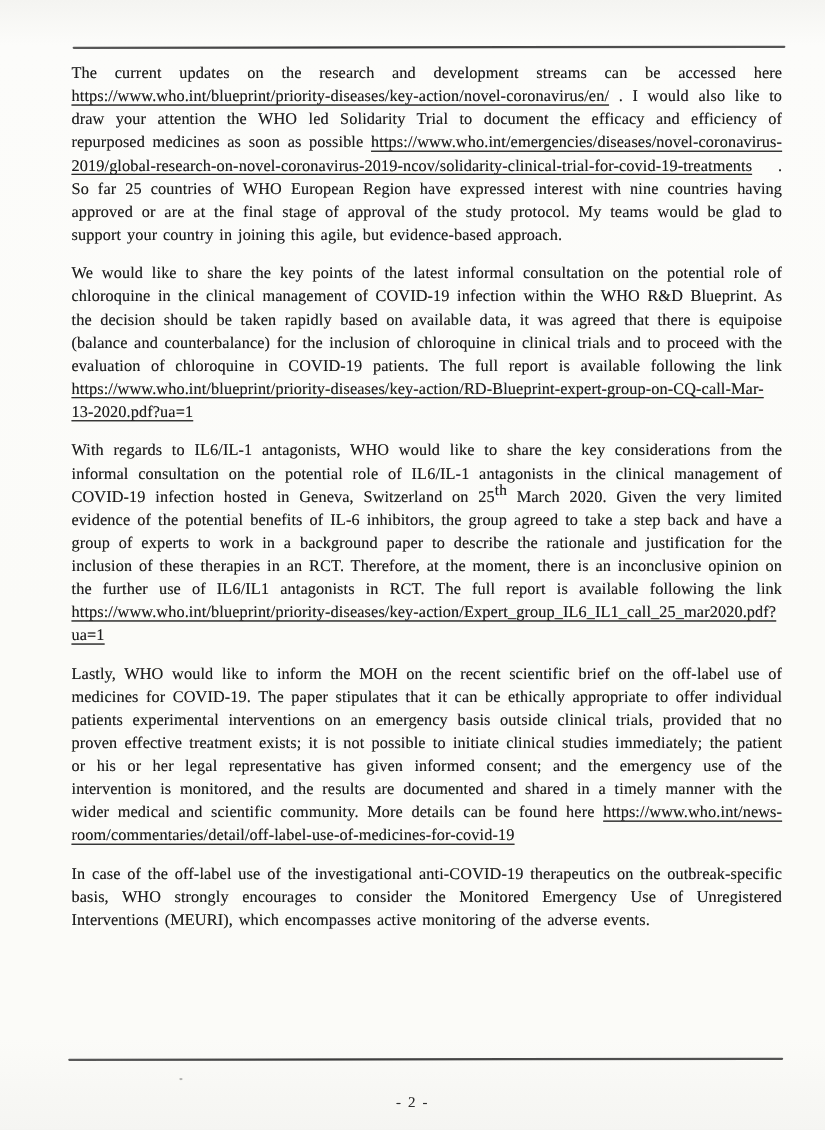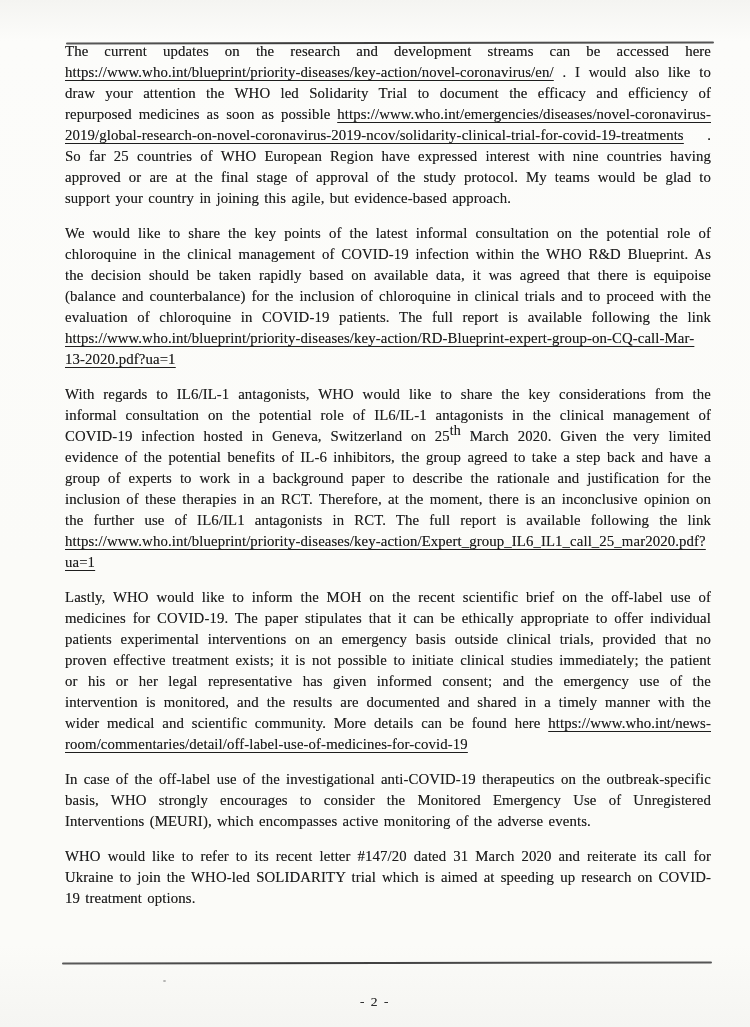--- a/index.html
+++ b/index.html
@@ -23,21 +23,21 @@
   .rule {
     position: absolute;
     height: 2px;
     background: linear-gradient(90deg, #5a5a5a, #3c3c3c 35%, #4c4c4c 70%, #555);
     border-radius: 1px;
   }
   .rule-top  { top: 42px;  left: 66px; width: 648px; transform: rotate(-0.08deg); }
   .rule-bottom { top: 962px; left: 62px; width: 650px; transform: rotate(-0.08deg); }
   .content {
     position: absolute;
-    top: 41px;
+    top: 57px;
     left: 65px;
     width: 646px;
     font-size: 14.8px;
     line-height: 21px;
     text-align: justify;
     text-justify: inter-word;
     word-spacing: 1.5px;
     letter-spacing: 0.1px;
     text-shadow: 0 0 0.5px rgba(30,30,30,0.55);
   }
@@ -92,21 +92,20 @@
     <p><span>The current updates on the research and development streams can be accessed here </span><a class="link">https://www.who.int/blueprint/priority-diseases/key-action/novel-coronavirus/en/</a><span> . I would also like to draw your attention the WHO led Solidarity Trial to document the efficacy and efficiency of repurposed medicines as soon as possible </span><a class="link">https://www.who.int/emergencies/diseases/novel-coronavirus-2019/global-research-on-novel-coronavirus-2019-ncov/solidarity-clinical-trial-for-covid-19-treatments</a><span> . So far 25 countries of WHO European Region have expressed interest with nine countries having approved or are at the final stage of approval of the study protocol. My teams would be glad to support your country in joining this agile, but evidence-based approach.</span></p>
 
     <p><span>We would like to share the key points of the latest informal consultation on the potential role of chloroquine in the clinical management of COVID-19 infection within the WHO R&amp;D Blueprint. As the decision should be taken rapidly based on available data, it was agreed that there is equipoise (balance and counterbalance) for the inclusion of chloroquine in clinical trials and to proceed with the evaluation of chloroquine in COVID-19 patients. The full report is available following the link </span><a class="link">https://www.who.int/blueprint/priority-diseases/key-action/RD-Blueprint-expert-group-on-CQ-call-Mar-13-2020.pdf?ua=1</a></p>
 
     <p><span>With regards to IL6/IL-1 antagonists, WHO would like to share the key considerations from the informal consultation on the potential role of IL6/IL-1 antagonists in the clinical management of COVID-19 infection hosted in Geneva, Switzerland on 25</span><sup class="ordinal">th</sup><span> March 2020. Given the very limited evidence of the potential benefits of IL-6 inhibitors, the group agreed to take a step back and have a group of experts to work in a background paper to describe the rationale and justification for the inclusion of these therapies in an RCT. Therefore, at the moment, there is an inconclusive opinion on the further use of IL6/IL1 antagonists in RCT. The full report is available following the link </span><a class="link">https://www.who.int/blueprint/priority-diseases/key-action/Expert_group_IL6_IL1_call_25_mar2020.pdf?ua=1</a></p>
 
     <p><span>Lastly, WHO would like to inform the MOH on the recent scientific brief on the off-label use of medicines for COVID-19. The paper stipulates that it can be ethically appropriate to offer individual patients experimental interventions on an emergency basis outside clinical trials, provided that no proven effective treatment exists; it is not possible to initiate clinical studies immediately; the patient or his or her legal representative has given informed consent; and the emergency use of the intervention is monitored, and the results are documented and shared in a timely manner with the wider medical and scientific community. More details can be found here </span><a class="link">https://www.who.int/news-room/commentaries/detail/off-label-use-of-medicines-for-covid-19</a></p>
 
     <p><span>In case of the off-label use of the investigational anti-COVID-19 therapeutics on the outbreak-specific basis, WHO strongly encourages to consider the Monitored Emergency Use of Unregistered Interventions (MEURI), which encompasses active monitoring of the adverse events.</span></p>
 
-    <p><span>WHO would like to refer to its recent letter #147/20 dated 31 March 2020 and reiterate its call for Ukraine to join the WHO-led SOLIDARITY trial which is aimed at speeding up research on COVID-19 treatment options.</span></p>
 
   </div>
 
   <div class="scan-speck"></div>
 
   <div class="rule rule-bottom"></div>
 
   <div class="page-number">- 2 -</div>
 
 </div>

